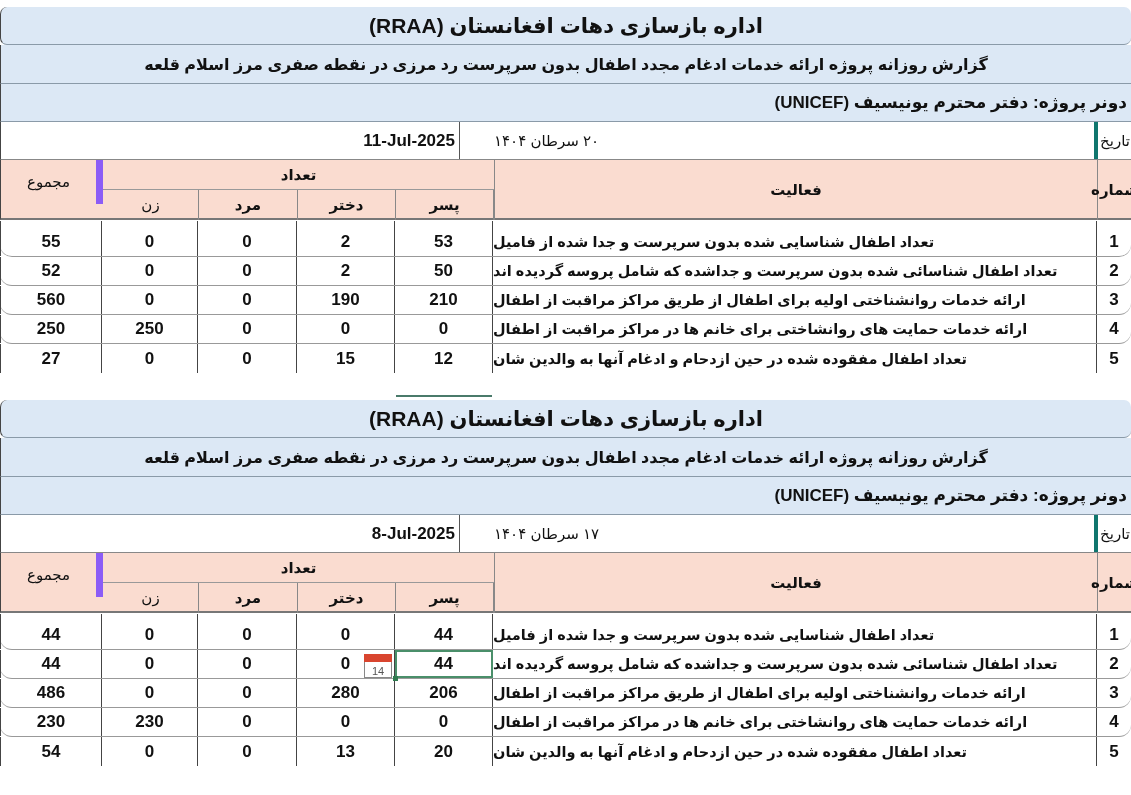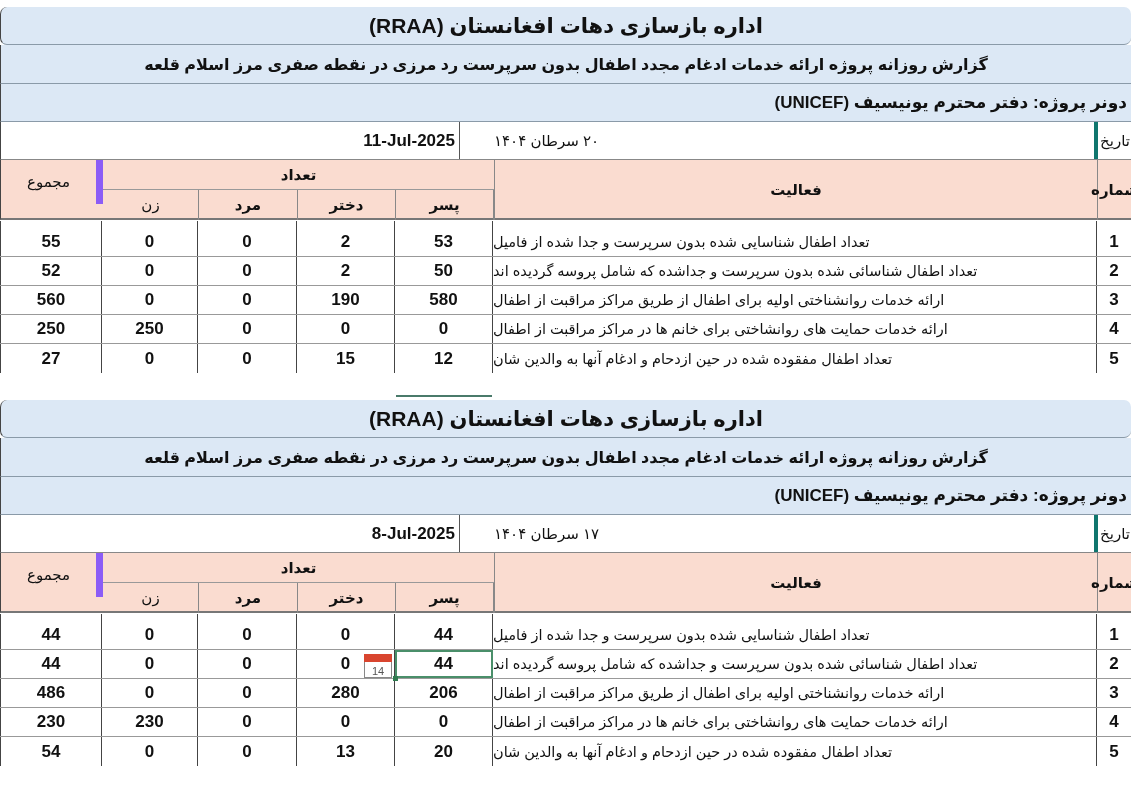--- a/index.html
+++ b/index.html
@@ -41,31 +41,31 @@
   .h-count { left: 102px; top: 0; width: 391px; height: 30px; border-bottom: 1px solid #999; font-weight: bold; }
   .h-sub { top: 30px; height: 30px; border-right: 1px solid #888; font-weight: bold; }
   .h-zan { left: 102px; width: 96px; font-weight: normal; }
   .h-mard { left: 198px; width: 99px; }
   .h-dokhtar { left: 297px; width: 98px; }
   .h-pesar { left: 395px; width: 98px; }
   .h-activity { left: 493px; top: 0; width: 604px; height: 60px; border-right: 1px solid #888; border-left: 1px solid #888; font-weight: bold; }
   .h-number { left: 1097px; top: 0; width: 34px; height: 60px; font-weight: bold; }
 
   .rows { position: absolute; left: 0; width: 1131px; }
-  .row { position: relative; height: 29px; box-sizing: border-box; border-bottom: 1px solid #999; }
+  .row { position: relative; height: 29px; box-sizing: border-box; border-bottom: 1px solid #999; border-radius: 12px; }
   .row:first-child { height: 36px; }
   .row:first-child .c { padding-top: 7px; }
   .row:last-child { border-bottom: none; }
   .c { position: absolute; top: 0; height: 100%; box-sizing: border-box; display: flex; align-items: center; justify-content: center; font-weight: bold; font-size: 17px; border-right: 1px solid #444; }
   .c-total { left: 0; width: 102px; border-left: 1px solid #444; }
   .c-zan { left: 102px; width: 96px; }
   .c-mard { left: 198px; width: 99px; }
   .c-dokhtar { left: 297px; width: 98px; }
   .c-pesar { left: 395px; width: 98px; }
-  .c-activity { left: 493px; width: 604px; justify-content: flex-end; font-weight: normal; font-size: 14.5px; padding-right: 4px; direction: rtl; }
+  .c-activity { left: 493px; width: 604px; justify-content: flex-end; font-weight: bold; font-size: 14.5px; padding-right: 4px; direction: rtl; }
   .c-activity span { direction: rtl; }
   .c-number { left: 1097px; width: 34px; border-right: none; }
 
   .selected { outline: 2px solid #4a8f6a; outline-offset: -2px; z-index: 2; }
   .cal-icon {
     position: absolute; left: 364px; top: 4px; width: 28px; height: 24px;
     border: 1px solid #888; background: #fff; box-sizing: border-box; z-index: 3;
     font-size: 11px; font-weight: normal; color: #555;
     display: flex; align-items: flex-end; justify-content: center;
   }
@@ -124,21 +124,21 @@
       <div class="c c-activity">
           <span>تعداد اطفال شناسائی شده بدون سرپرست و جداشده که شامل پروسه گردیده اند</span>
         </div>
       <div class="c c-number">2</div>
     </div>
     <div class="row">
       <div class="c c-total">560</div>
       <div class="c c-zan">0</div>
       <div class="c c-mard">0</div>
       <div class="c c-dokhtar">190</div>
-      <div class="c c-pesar">580</div>
+      <div class="c c-pesar">210</div>
       <div class="c c-activity">
           <span>ارائه خدمات روانشناختی اولیه برای اطفال از طریق مراکز مراقبت از اطفال</span>
         </div>
       <div class="c c-number">3</div>
     </div>
     <div class="row">
       <div class="c c-total">250</div>
       <div class="c c-zan">250</div>
       <div class="c c-mard">0</div>
       <div class="c c-dokhtar">0</div>

